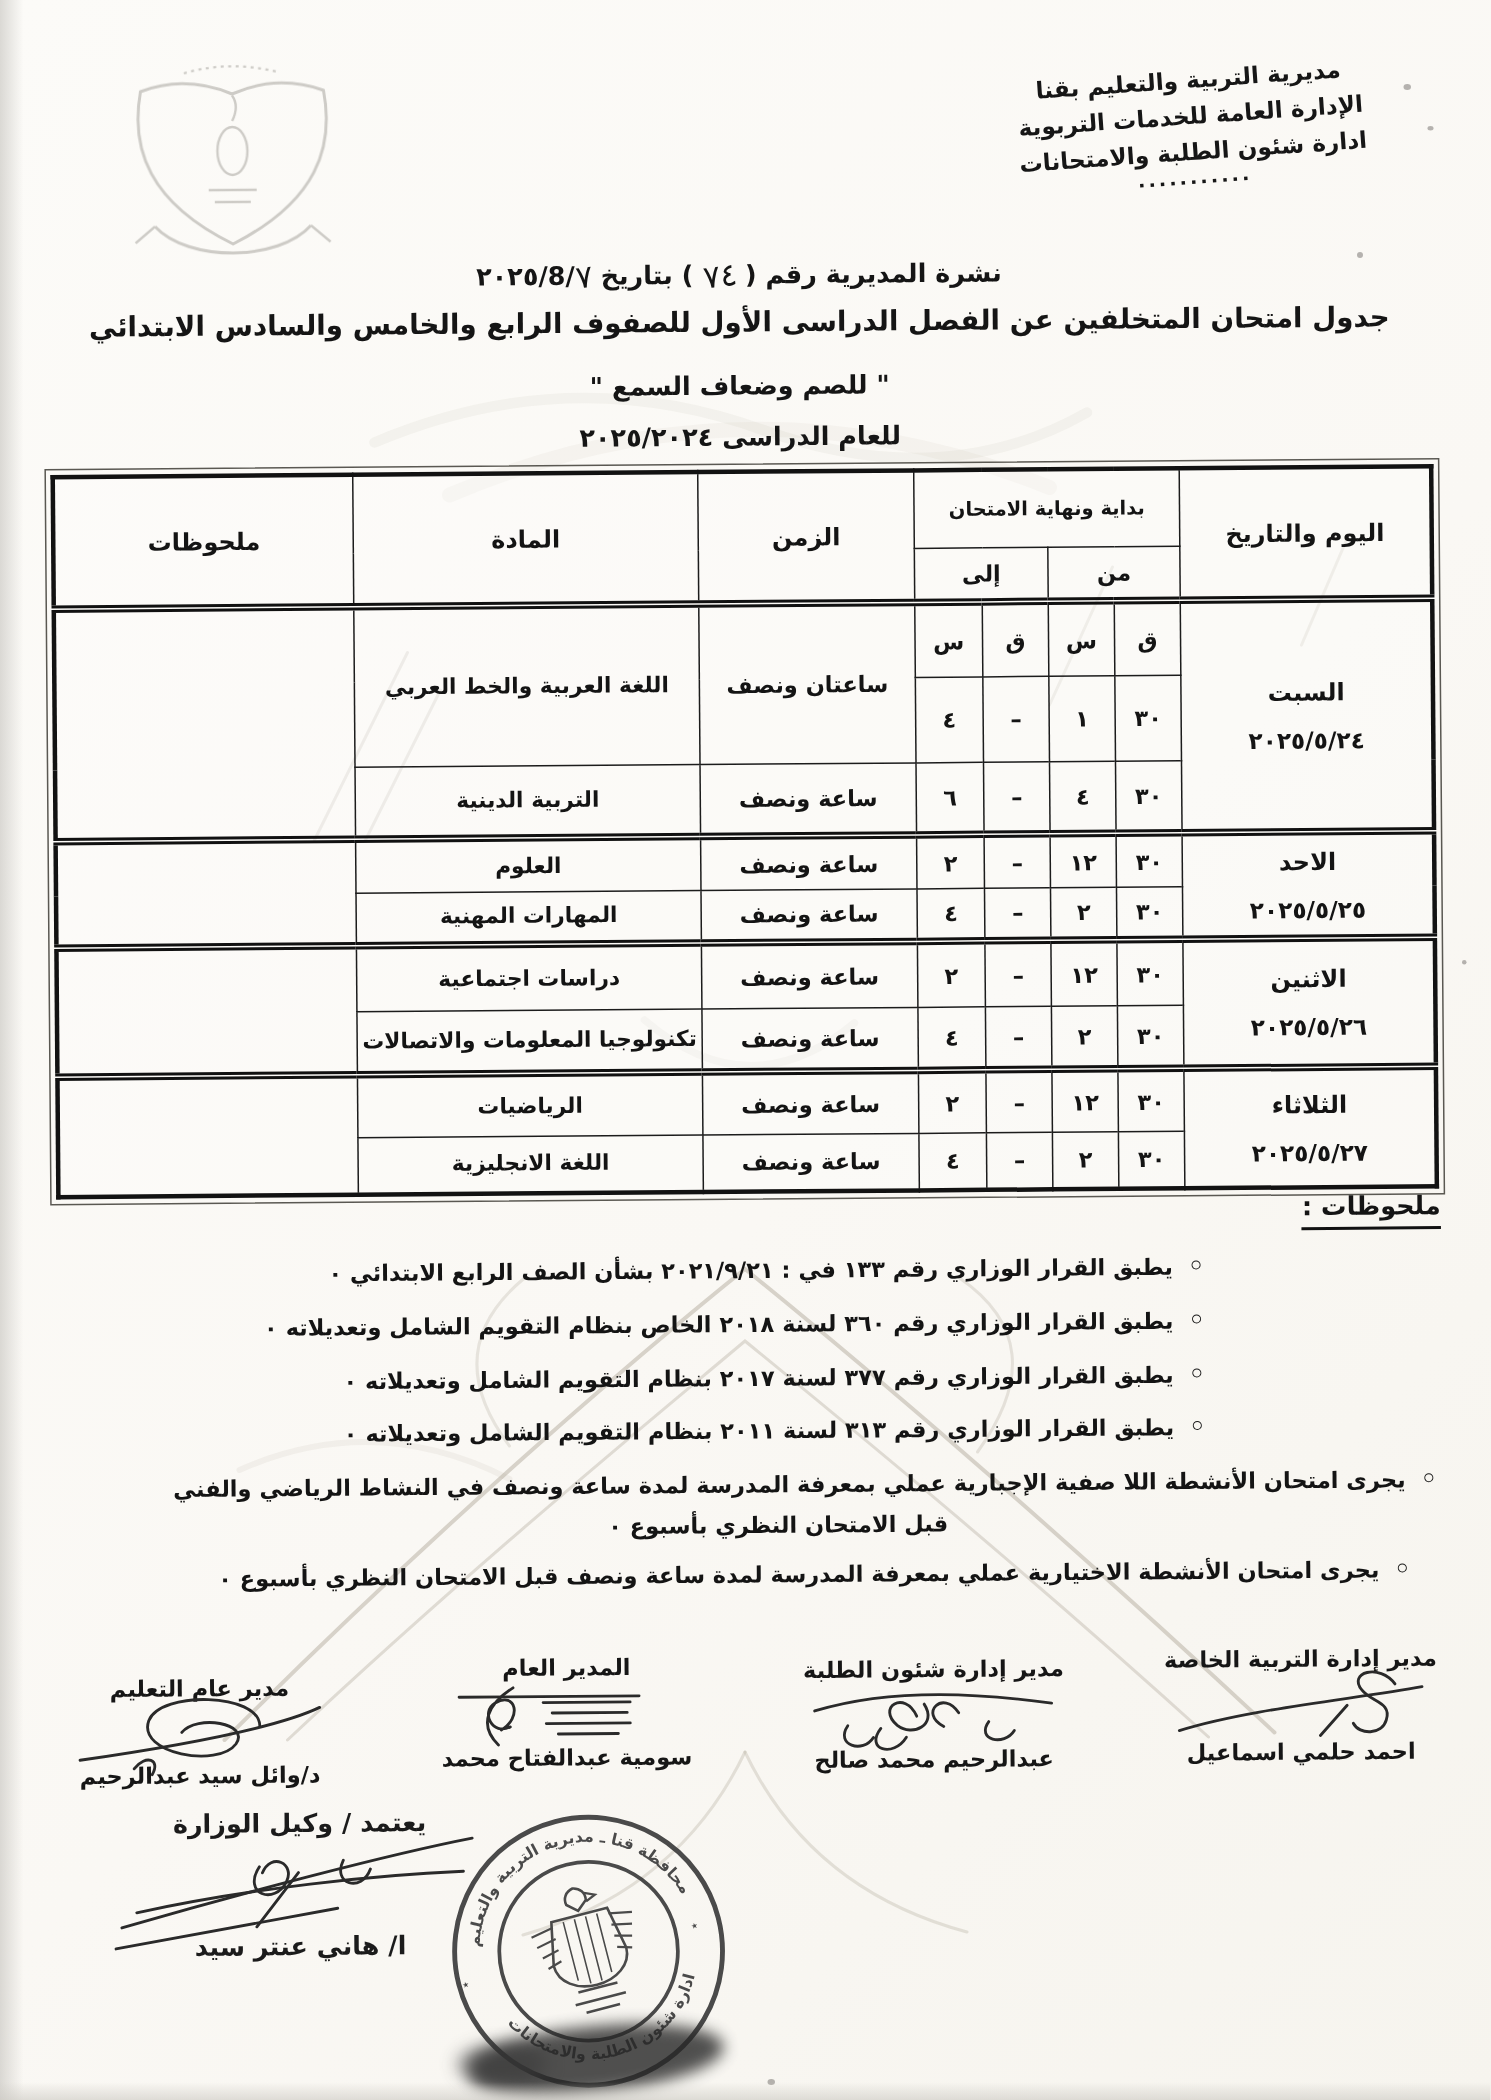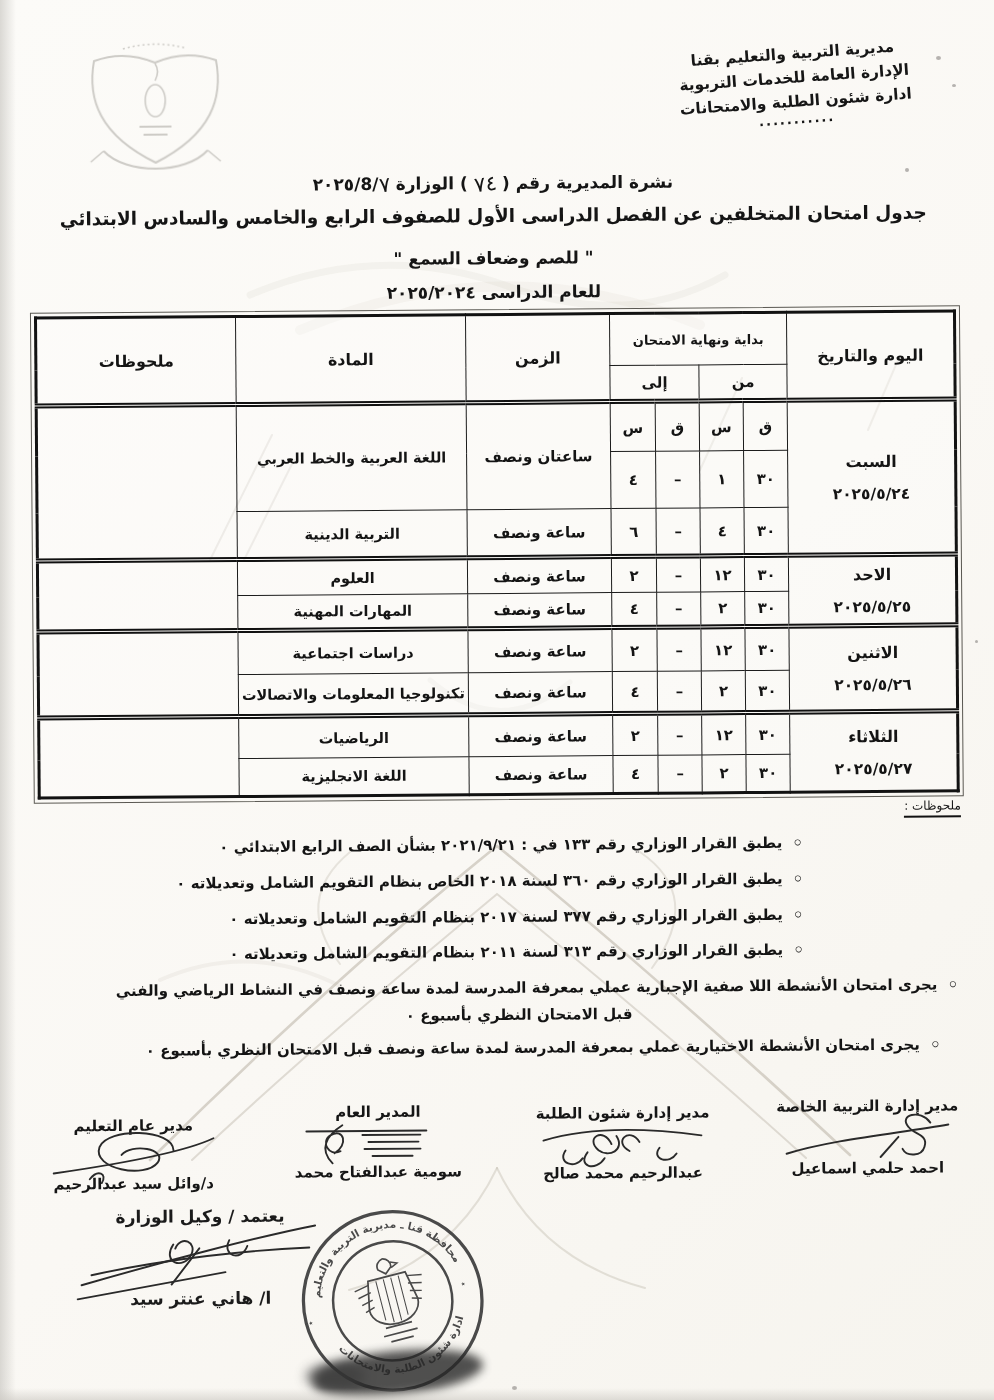--- a/index.html
+++ b/index.html
@@ -51,21 +51,21 @@
   .r-units td{border-top:5px double #111;}
   td.day-cell{font-size:16px;}
   td.day-cell .day-date{margin-top:14px;font-size:15.5px;}
   td.subj{font-size:14.5px;}
   td.dur{font-size:15px;}
   td.tval{font-size:15px;}
   th.span-head{font-size:13px;white-space:nowrap;}
 
   
   .notes{position:absolute;top:798px;right:34px;left:24px;color:#141414;}
-  .notes-heading{display:inline-block;font-size:12px;font-weight:normal;
+  .notes-heading{display:inline-block;font-size:17px;font-weight:bold;
     border-bottom:2.5px solid #111;padding-bottom:3px;}
   .note-item{display:flex;gap:10px;font-size:15px;font-weight:bold;line-height:1.45;
     margin-top:14px;align-items:flex-start;}
   .note-item .bullet{font-size:17px;line-height:1.2;}
   .indent1{padding-right:158px;}
   .indent-none{padding-right:4px;}
   .indent-small{padding-right:22px;}
   .note-cont{font-size:15px;font-weight:bold;margin-top:6px;padding-right:330px;}
 
   
@@ -135,21 +135,21 @@
     <div class="letterhead">
       <div>مديرية التربية والتعليم بقنا</div>
       <div>الإدارة العامة للخدمات التربوية</div>
       <div>ادارة شئون الطلبة والامتحانات</div>
       <div class="dots">...........</div>
     </div>
 
     <div class="centerline bulletin">
       <span>نشرة المديرية رقم (</span>
       <span class="hw">٧٤</span>
-      <span>) الوزارة</span>
+      <span>) بتاريخ</span>
       <span class="ltr-num"><span>٢٠٢٥/8/</span><span class="hw">٧</span></span>
     </div>
     <div class="centerline title1">جدول امتحان المتخلفين عن الفصل الدراسى الأول للصفوف الرابع والخامس والسادس الابتدائي</div>
     <div class="centerline title2">" للصم وضعاف السمع "</div>
     <div class="centerline title3">للعام الدراسى ٢٠٢٥/٢٠٢٤</div>
 
     <table class="schedule">
       <colgroup>
         <col style="width:168px">
           <col style="width:44px">

